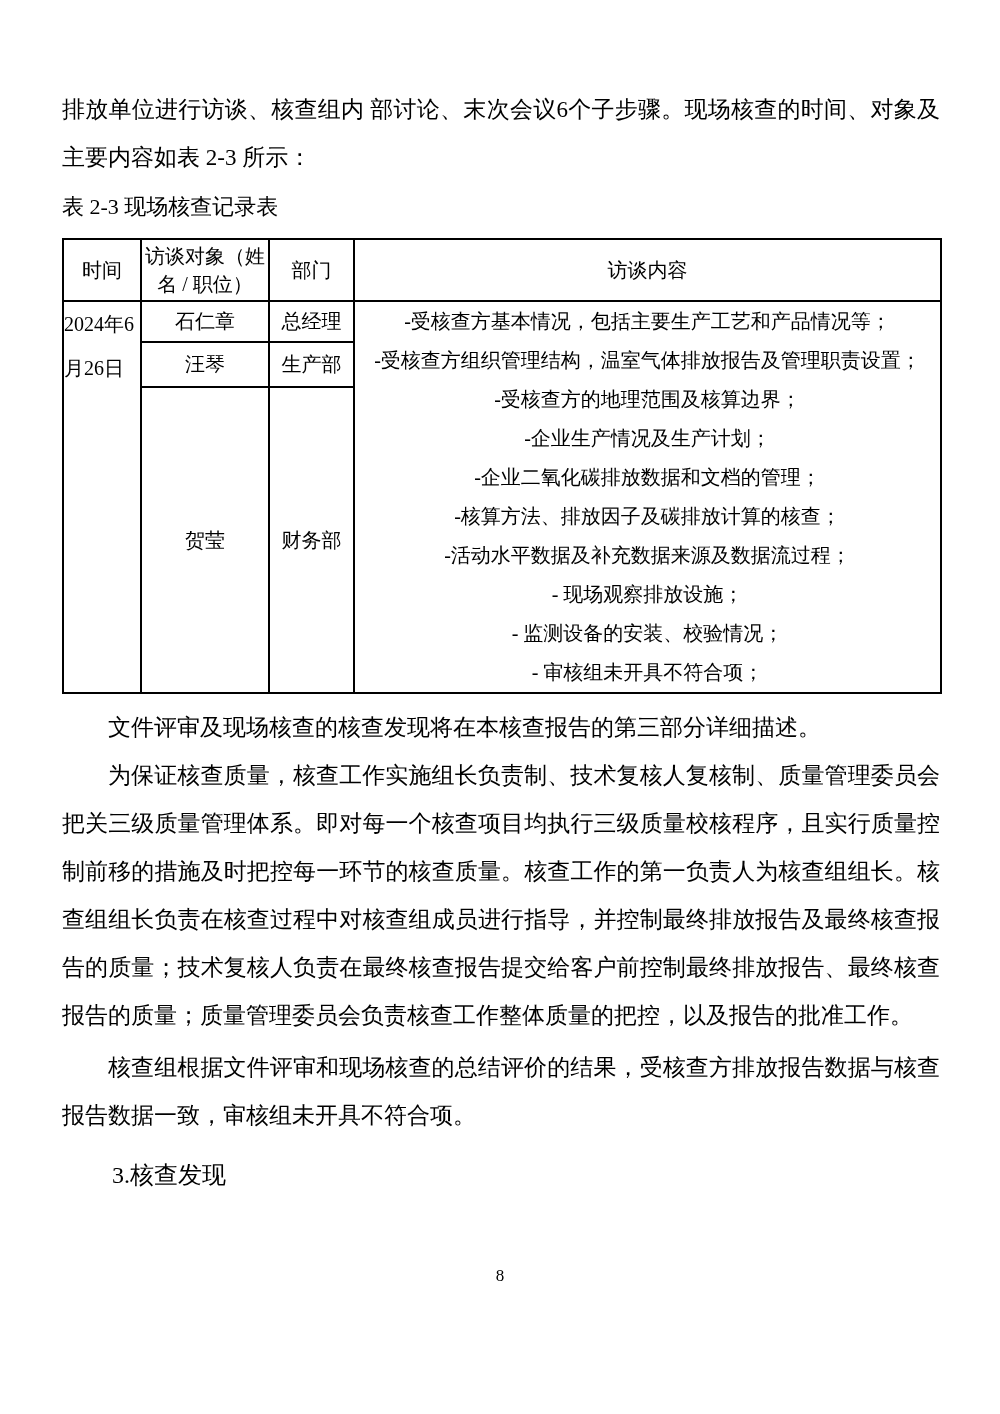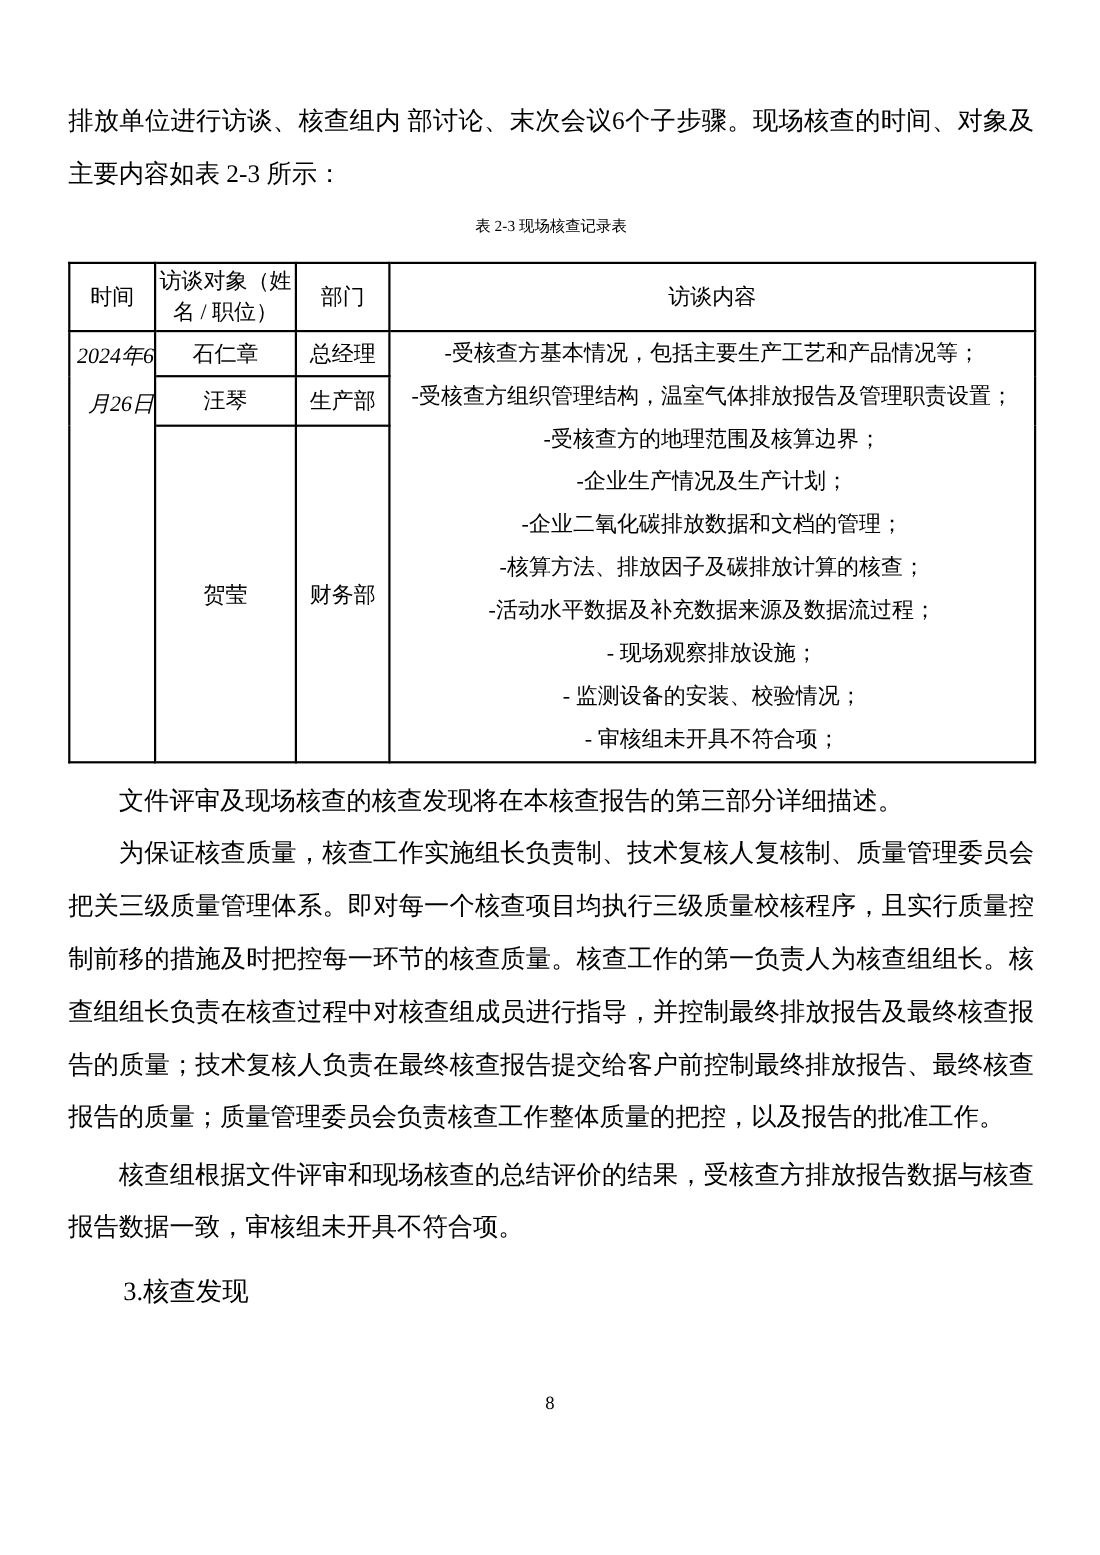--- a/index.html
+++ b/index.html
@@ -15,23 +15,23 @@
     overflow: hidden;
   }
   .body-text {
     font-size: 23px;
     line-height: 48px;
     text-align: justify;
     margin: 0;
   }
   .indent { text-indent: 2em; }
   .table-caption {
-    font-size: 14px;
+    font-size: 22px;
     line-height: 34px;
-    text-align: center;
+    text-align: left;
     margin: 8px 0 0 0;
   }
   table.record-table {
     border-collapse: collapse;
     table-layout: fixed;
     width: 878px;
     margin-top: 14px;
   }
   table.record-table th,
   table.record-table td {
@@ -49,24 +49,23 @@
   tr.row-1 { height: 41px; }
   tr.row-2 { height: 45px; }
   tr.row-3 { height: 305px; }
   td.cell-center {
     text-align: center;
     vertical-align: middle;
     margin-left: 38px;
   }
   td.time-cell {
     vertical-align: top;
-    text-align: right;
+    text-align: left;
     padding: 263px 0 0 3px;
     line-height: 44px;
-    font-style: italic;
   }
   td.content-cell {
     vertical-align: top;
     padding: 5px 2px 0 2px;
   }
   td.content-cell .content-item {
     line-height: 39px;
     white-space: nowrap;
     overflow: hidden;
     text-align: center;

